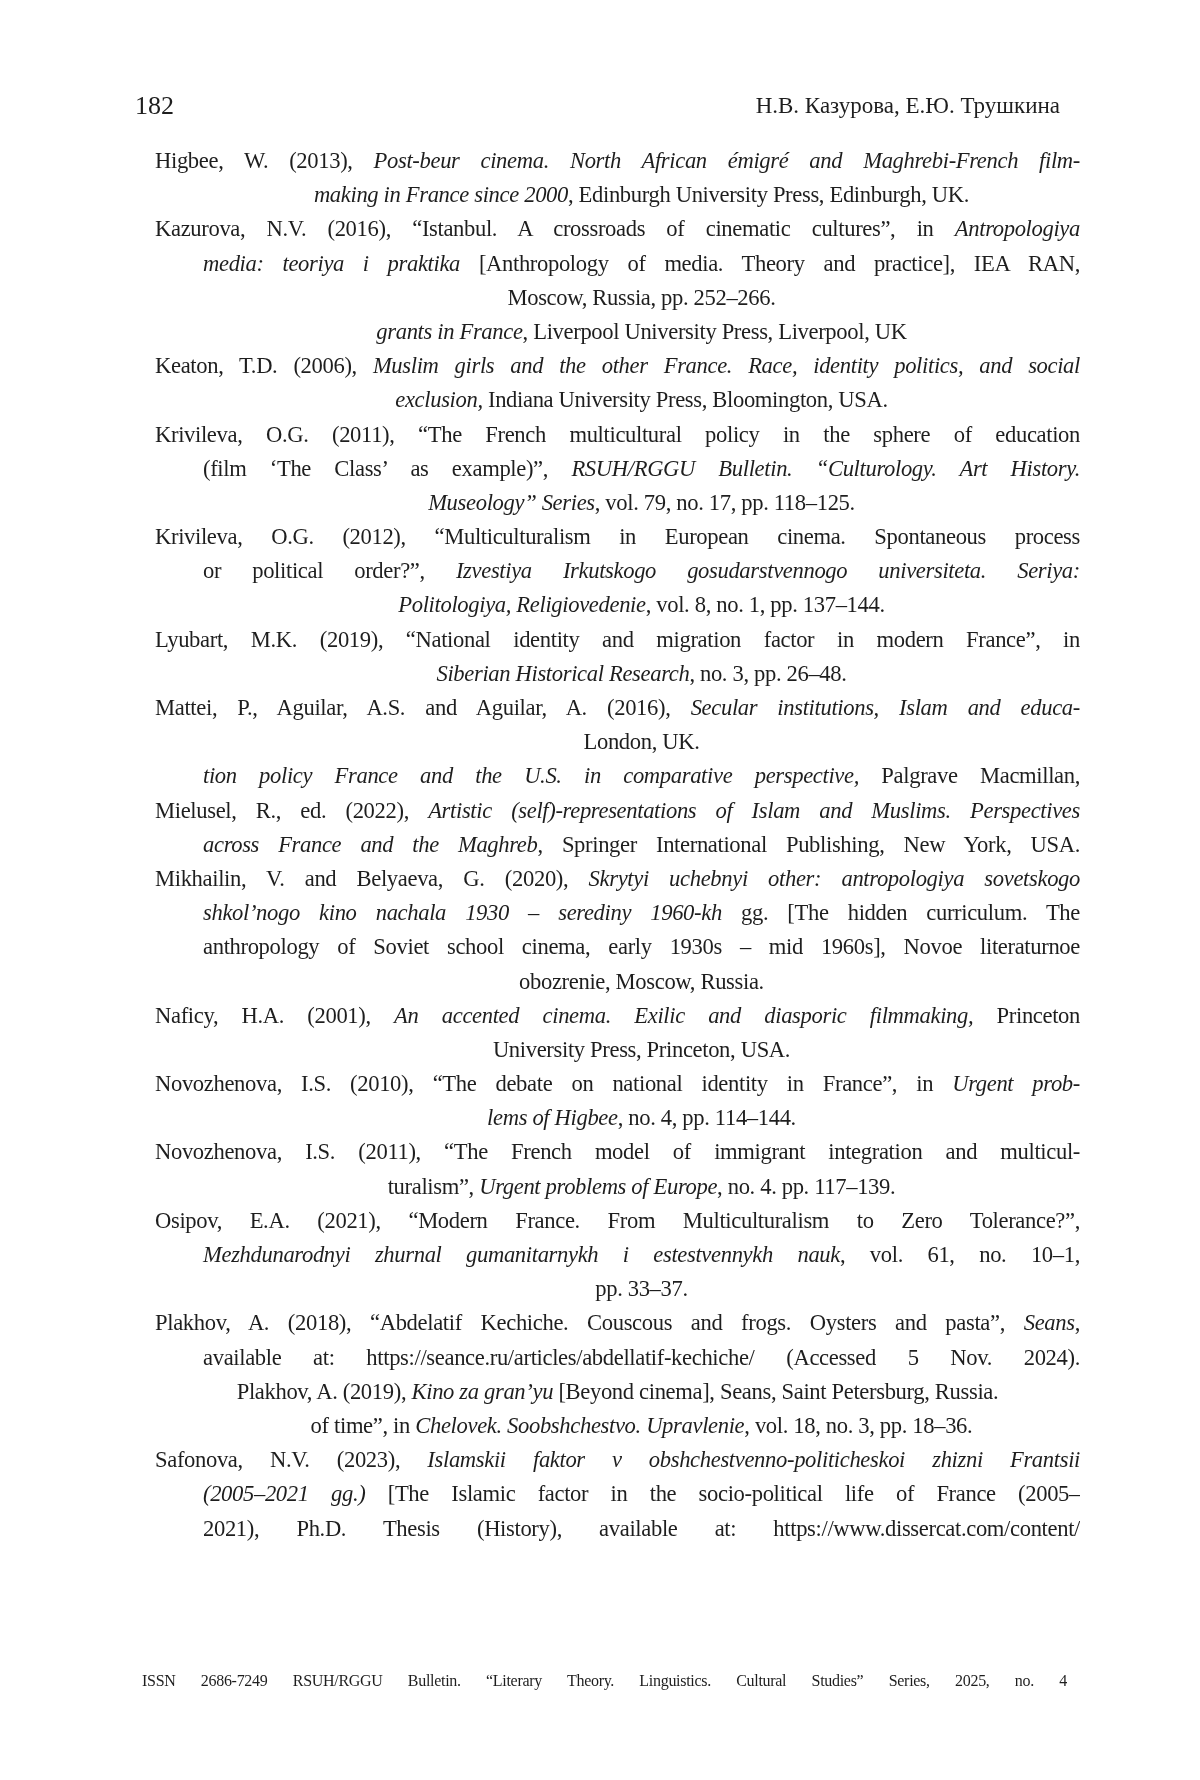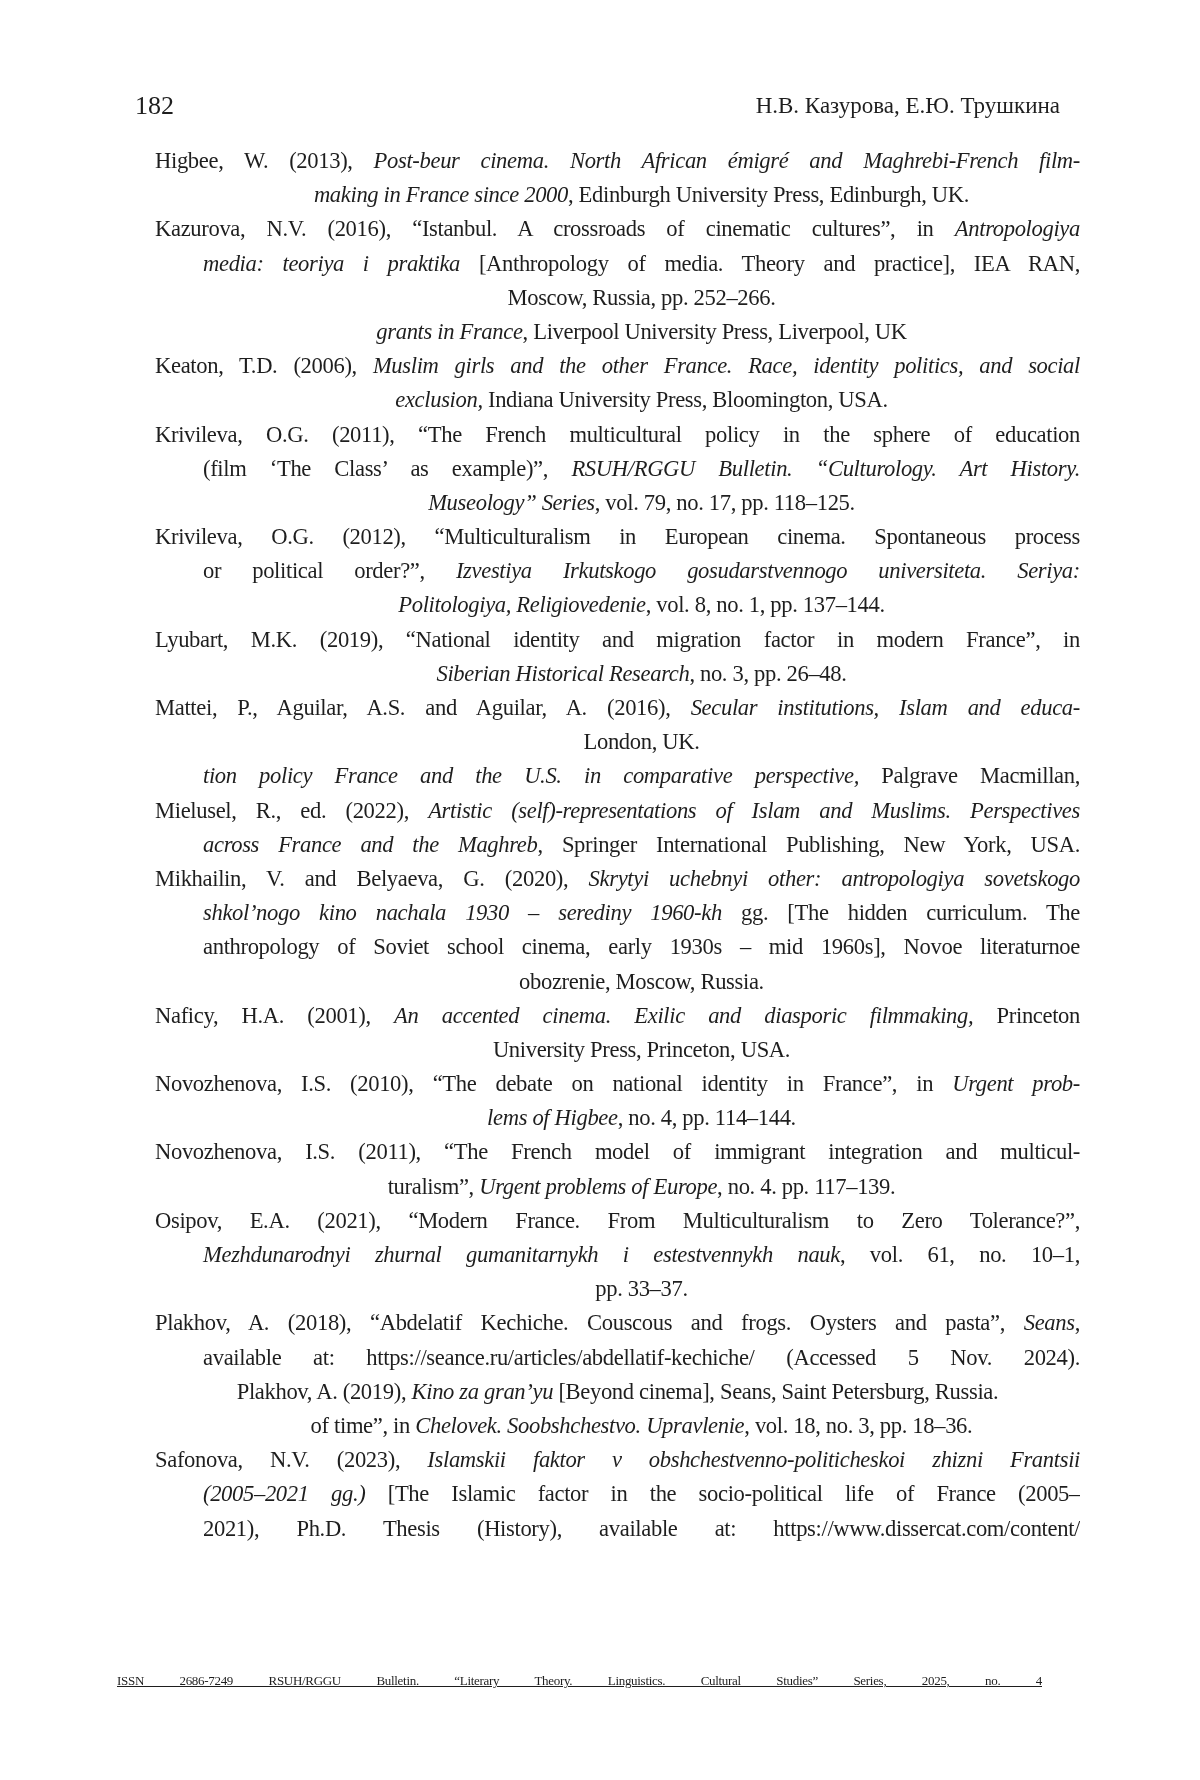--- a/index.html
+++ b/index.html
@@ -10,23 +10,23 @@
   .header .page-num { position: absolute; left: 0; top: 0; }
   .header .authors { position: absolute; right: 0; top: 0; font-size: 23px; }
   .refs { position: absolute; left: 135px; top: 144px; width: 925px; margin-left: 20px; }
   .ref { margin: 0; }
   .line { height: 34.2px; line-height: 34.2px; font-size: 22.6px; white-space: nowrap;
           letter-spacing: -0.35px; word-spacing: 0px; text-align: center; }
   .line.cont { padding-left: 48px; }
   .line.justify { text-align: justify; text-align-last: justify; white-space: normal;
                   overflow: hidden; }
   .line i { font-style: italic; }
-  .footer { position: absolute; left: 117px; top: 1668px; width: 925px;
-            font-size: 13px; line-height: 26px; white-space: nowrap; letter-spacing: -0.3px;
-            text-align: justify; text-align-last: justify; text-decoration: underline; }
+  .footer { position: absolute; left: 142px; top: 1668px; width: 925px;
+            font-size: 16px; line-height: 26px; white-space: nowrap; letter-spacing: -0.3px;
+            text-align: justify; text-align-last: justify; }
 </style>
 </head>
 <body>
 
 <div class="header">
   <span class="page-num">182</span>
   <span class="authors">Н.В. Казурова, Е.Ю. Трушкина</span>
 </div>
 
 <div class="refs" id="refs">

